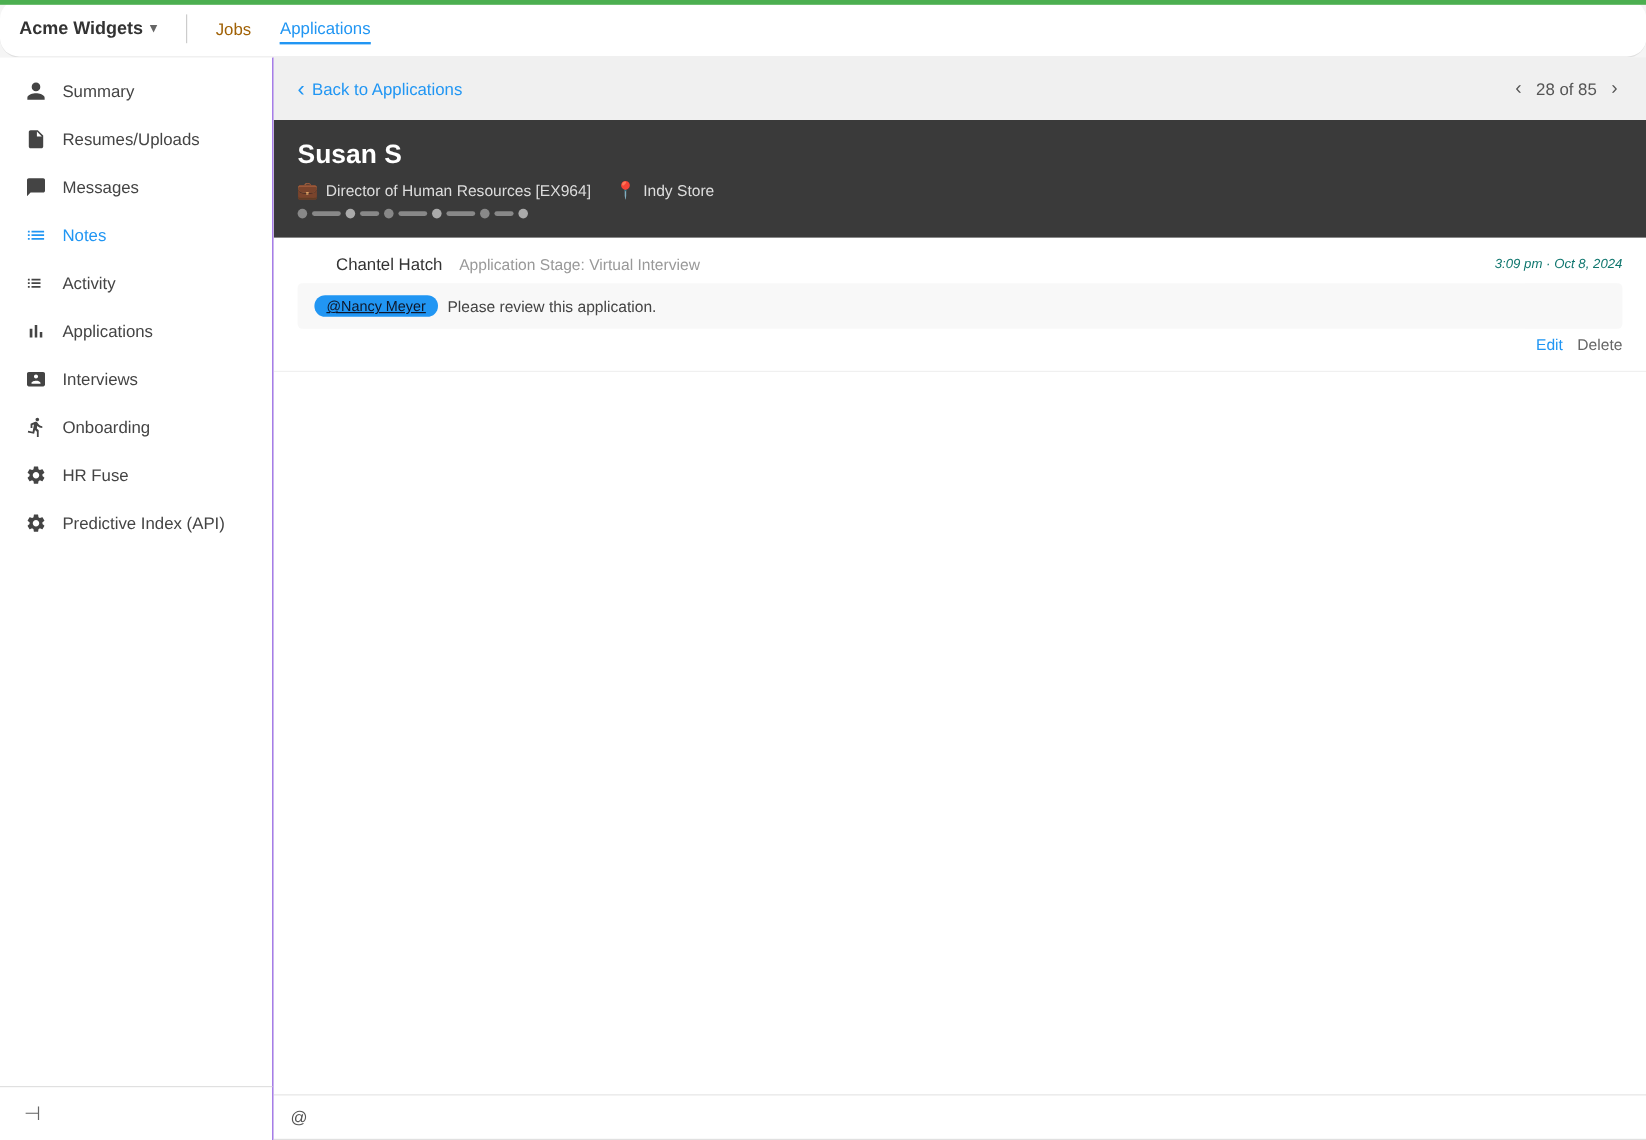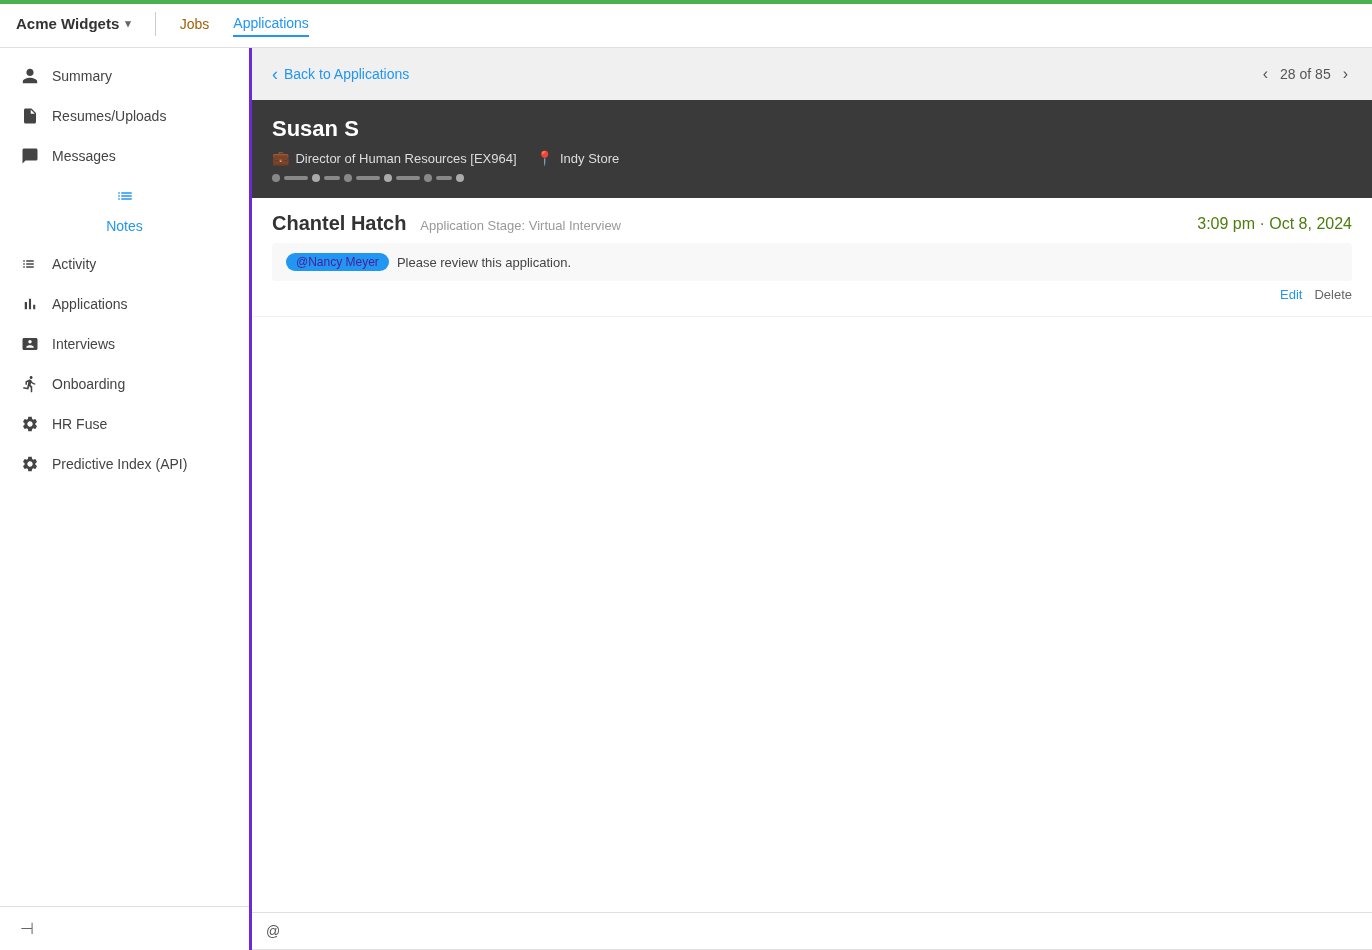--- a/index.html
+++ b/index.html
@@ -2,50 +2,50 @@
 <html><head>
   <meta charset="utf-8">
   <style>
     * { box-sizing: border-box; margin: 0; padding: 0; }
     body { font-family: -apple-system, BlinkMacSystemFont, 'Segoe UI', sans-serif; font-size: 14px; background: #f5f5f5; height: 950px; overflow: hidden; }
 
     
     .top-nav {
       display: flex; align-items: center; height: 48px;
       background: #fff; border-bottom: 1px solid #e0e0e0;
-      padding: 16px 16px; gap: 24px;
+      padding: 16px 16px; gap: 24px; border-radius: 16px;
     }
     .top-nav-brand {
       display: flex; align-items: center; gap: 6px;
       font-weight: 600; font-size: 15px; color: #333; cursor: pointer;
     }
     .top-nav-brand .chevron { font-size: 11px; color: #666; }
     .top-nav-divider { width: 1px; height: 24px; background: #ccc; }
     .top-nav-link {
       font-size: 14px; color: #a16207; text-decoration: none; padding: 4px 0; cursor: pointer;
     }
     .top-nav-link.active {
       color: #2196f3; border-bottom: 2px solid #2196f3; font-weight: 500;
     }
     .green-bar { height: 4px; background: #4caf50; position: absolute; top: 0; left: 0; right: 0; }
 
     
     .layout { display: flex; height: calc(950px - 48px); }
 
     
     .sidebar {
-      width: 252px; background: #fff; border-right: 3px solid #6d28d9;
+      width: 228px; background: #fff; border-right: 1px solid #6d28d9;
       display: flex; flex-direction: column; flex-shrink: 0;
     }
     .sidebar-items { flex: 1; padding: 8px 0; }
     .sidebar-item {
       display: flex; align-items: center; gap: 12px;
       padding: 10px 20px; cursor: pointer; color: #444; font-size: 14px;
     }
-    .sidebar-item.active { color: #2196f3; flex-direction: column; }
+    .sidebar-item.active { color: #2196f3; }
     .sidebar-item .icon { width: 20px; height: 20px; display: flex; align-items: center; justify-content: center; flex-shrink: 0; }
     .sidebar-footer {
       border-top: 1px solid #e0e0e0; padding: 12px 20px;
       display: flex; align-items: center; gap: 8px; cursor: pointer;
     }
     .collapse-icon { font-size: 16px; color: #666; }
 
     
     .main-content { flex: 1; display: flex; flex-direction: column; background: #f0f0f0; overflow: hidden; }
 
@@ -83,25 +83,25 @@
     .meta-dot.light { background: #aaa; }
     .meta-line { width: 24px; height: 4px; background: #888; border-radius: 2px; }
     .meta-line.short { width: 16px; }
 
     
     .notes-content { flex: 1; padding: 0; overflow-y: auto; }
 
     
     .note-item { border-bottom: 1px solid #f0f0f0; padding: 14px 20px; }
     .note-header { display: flex; align-items: center; justify-content: space-between; margin-bottom: 8px; }
-    .note-author { font-weight: 700; color: #333; font-size: 20px; }
+    .note-author { font-weight: 400; color: #333; font-size: 14px; margin-left: 32px; }
     .note-stage { color: #999; font-size: 13px; margin-left: 10px; }
-    .note-timestamp { color: #4d7c0f; font-size: 16px; }
+    .note-timestamp { color: #0f766e; font-size: 11px; font-style: italic; }
     .note-body { background: #f8f8f8; padding: 10px 14px; border-radius: 4px; font-size: 13px; color: #444; display: flex; align-items: center; gap: 8px; }
-    .mention-tag { background: #2196f3; color: #4c1d95; border-radius: 10px; padding: 2px 10px; font-size: 12px; font-weight: 500; }
+    .mention-tag { background: #2196f3; color: #0f172a; border-radius: 10px; padding: 2px 10px; font-size: 12px; font-weight: 500; text-decoration: underline; }
     .note-actions { display: flex; justify-content: flex-end; gap: 12px; margin-top: 6px; }
     .note-action-btn { color: #2196f3; font-size: 13px; cursor: pointer; background: none; border: none; }
 
     
     .note-editor-area {
       border-top: 1px solid #e0e0e0; background: #fff; padding: 0;
     }
     .editor-mention-bar {
       padding: 10px 14px; border-bottom: 1px solid #e0e0e0; font-size: 14px; color: #555; background: #fff;
     }

